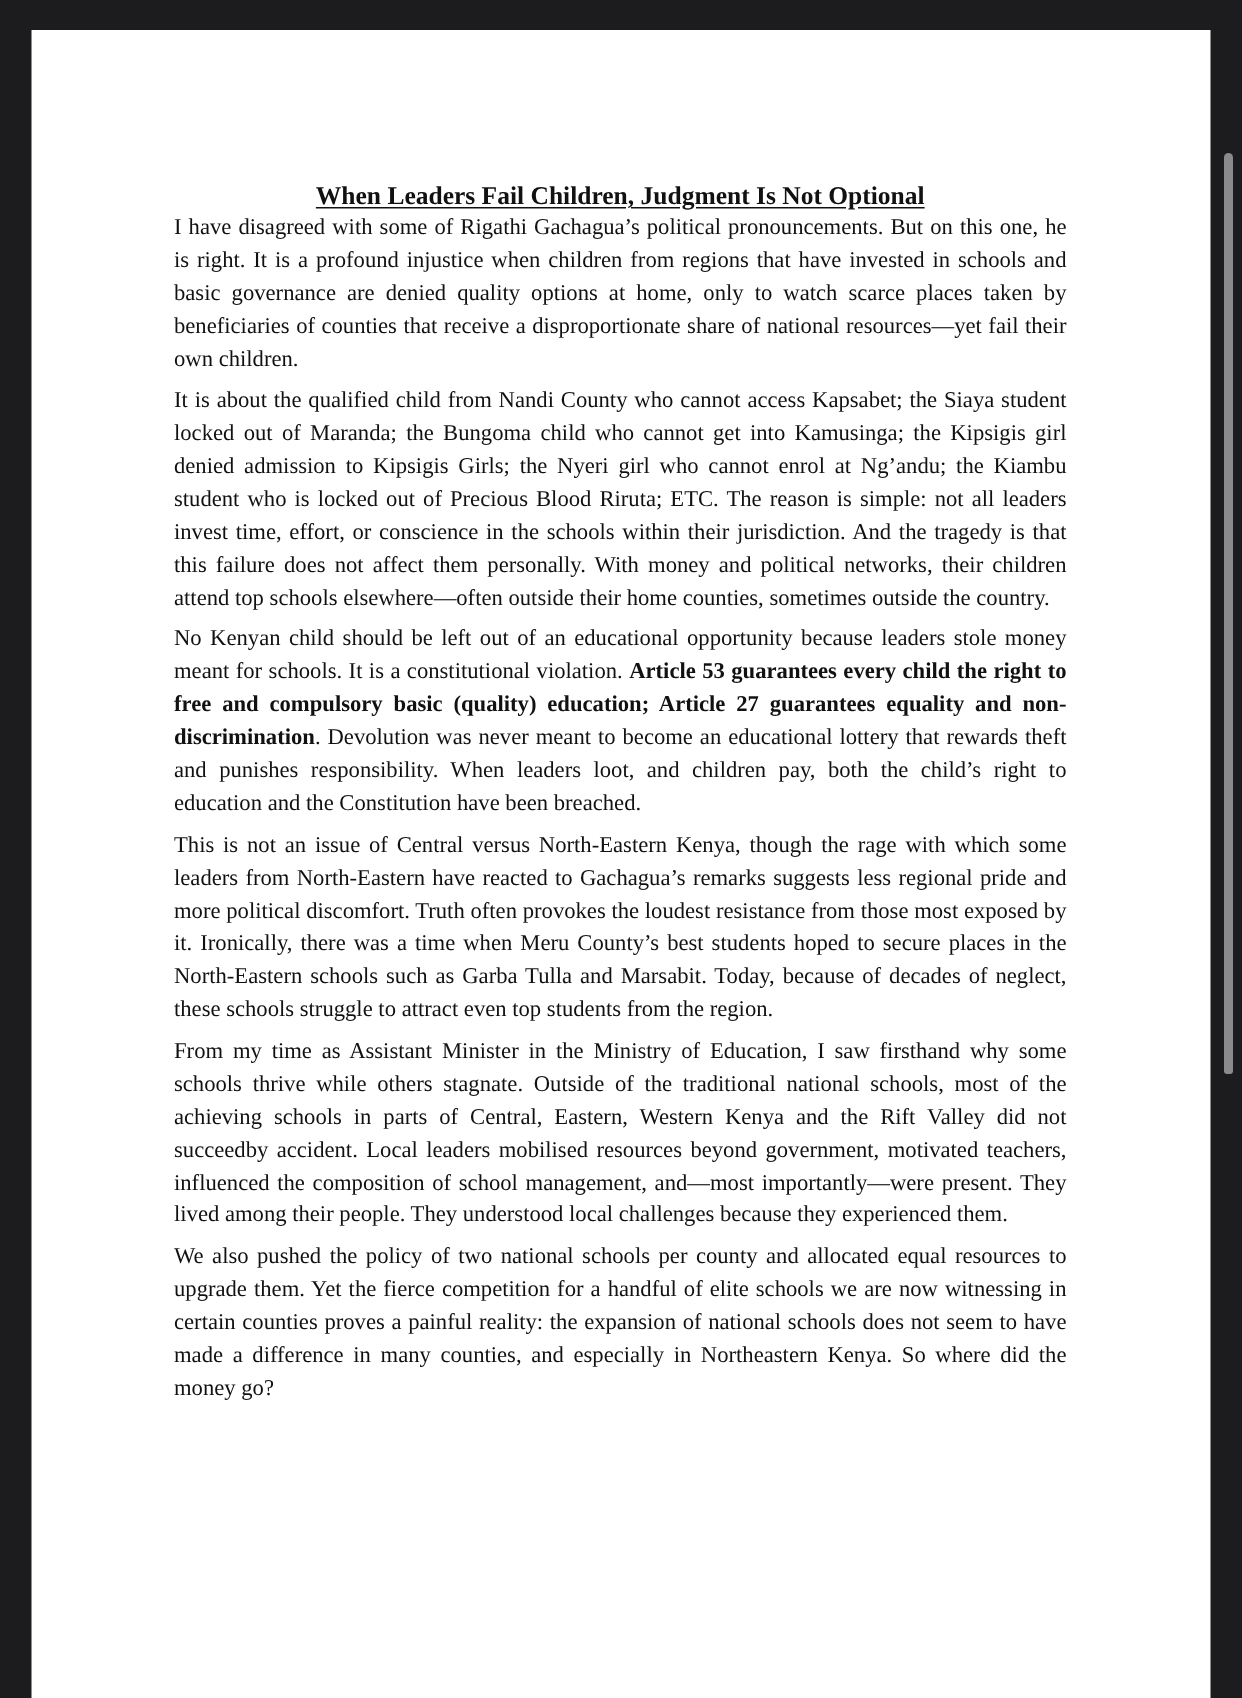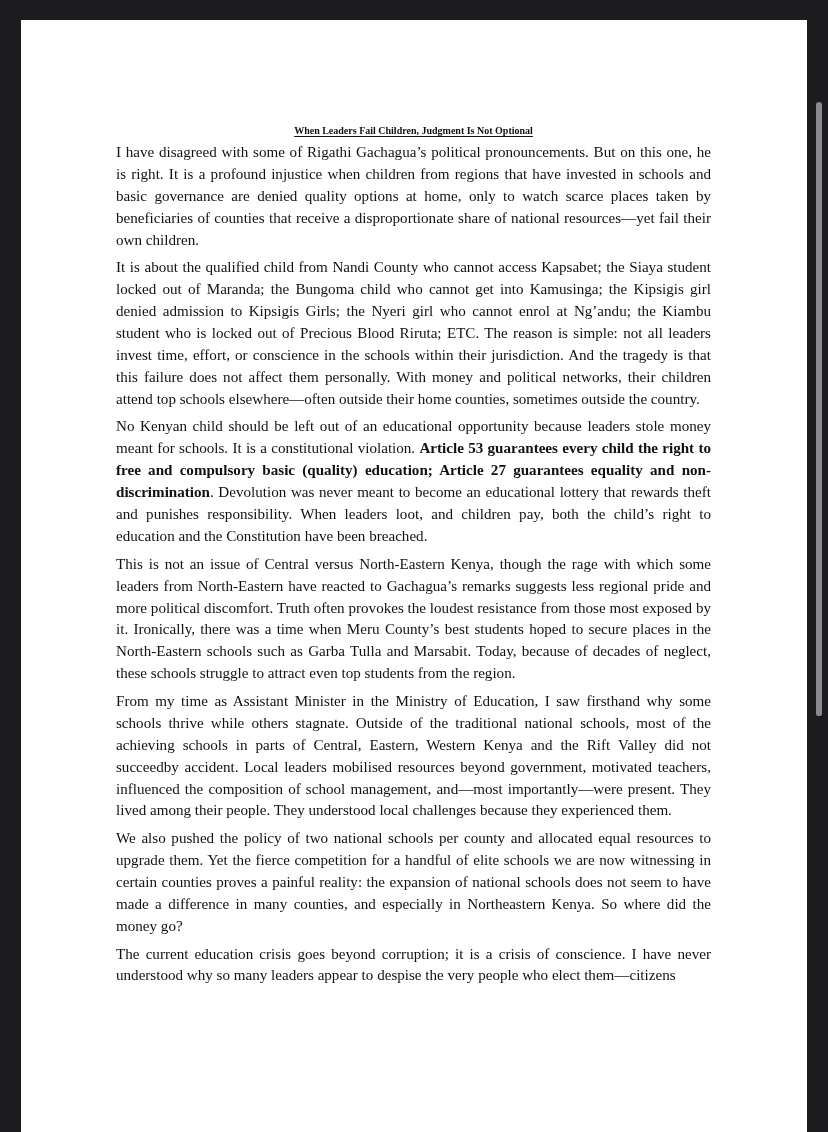--- a/index.html
+++ b/index.html
@@ -34,21 +34,21 @@
     font-family: "Liberation Serif", "DejaVu Serif", serif;
     font-size: 15.1px;
     line-height: 21.9px;
     color: #111111;
   }
   .title {
     text-align: center;
     font-weight: bold;
     text-decoration: underline;
     text-underline-offset: 2px;
-    font-size: 10px;
+    font-size: 17px;
     margin: 0 0 1px 0;
     line-height: 20px;
   }
   .para {
     margin: 0 0 5.8px 0;
     text-align: justify;
     text-align-last: left;
   }
   .para b { font-weight: bold; }
   .scrollbar-track {
@@ -75,18 +75,17 @@
 <div class="viewer">
   <div class="page">
     <div class="content">
       <div class="title">When Leaders Fail Children, Judgment Is Not Optional</div>
       <p class="para"><span>I have disagreed with some of Rigathi Gachagua’s political pronouncements. But on this one, he is right. It is a profound injustice when children from regions that have invested in schools and basic governance are denied quality options at home, only to watch scarce places taken by beneficiaries of counties that receive a disproportionate share of national resources—yet fail their own children.</span></p>
       <p class="para"><span>It is about the qualified child from Nandi County who cannot access Kapsabet; the Siaya student locked out of Maranda; the Bungoma child who cannot get into Kamusinga; the Kipsigis girl denied admission to Kipsigis Girls; the Nyeri girl who cannot enrol at Ng’andu; the Kiambu student who is locked out of Precious Blood Riruta; ETC. The reason is simple: not all leaders invest time, effort, or conscience in the schools within their jurisdiction. And the tragedy is that this failure does not affect them personally. With money and political networks, their children attend top schools elsewhere—often outside their home counties, sometimes outside the country.</span></p>
       <p class="para"><span>No Kenyan child should be left out of an educational opportunity because leaders stole money meant for schools. It is a constitutional violation. </span><b>Article 53 guarantees every child the right to free and compulsory basic (quality) education; Article 27 guarantees equality and non-discrimination</b><span>. Devolution was never meant to become an educational lottery that rewards theft and punishes responsibility. When leaders loot, and children pay, both the child’s right to education and the Constitution have been breached.</span></p>
       <p class="para"><span>This is not an issue of Central versus North-Eastern Kenya, though the rage with which some leaders from North-Eastern have reacted to Gachagua’s remarks suggests less regional pride and more political discomfort. Truth often provokes the loudest resistance from those most exposed by it. Ironically, there was a time when Meru County’s best students hoped to secure places in the North-Eastern schools such as Garba Tulla and Marsabit. Today, because of decades of neglect, these schools struggle to attract even top students from the region.</span></p>
       <p class="para"><span>From my time as Assistant Minister in the Ministry of Education, I saw firsthand why some schools thrive while others stagnate. Outside of the traditional national schools, most of the achieving schools in parts of Central, Eastern, Western Kenya and the Rift Valley did not succeedby accident. Local leaders mobilised resources beyond government, motivated teachers, influenced the composition of school management, and—most importantly—were present. They lived among their people. They understood local challenges because they experienced them.</span></p>
       <p class="para"><span>We also pushed the policy of two national schools per county and allocated equal resources to upgrade them. Yet the fierce competition for a handful of elite schools we are now witnessing in certain counties proves a painful reality: the expansion of national schools does not seem to have made a difference in many counties, and especially in Northeastern Kenya. So where did the money go?</span></p>
-      <p class="para"><span>The current education crisis goes beyond corruption; it is a crisis of conscience. I have never understood why so many leaders appear to despise the very people who elect them—citizens</span></p>
     </div>
   </div>
   <div class="scrollbar-track"></div>
   <div class="scrollbar-thumb"></div>
 </div>
 
 </body></html>

